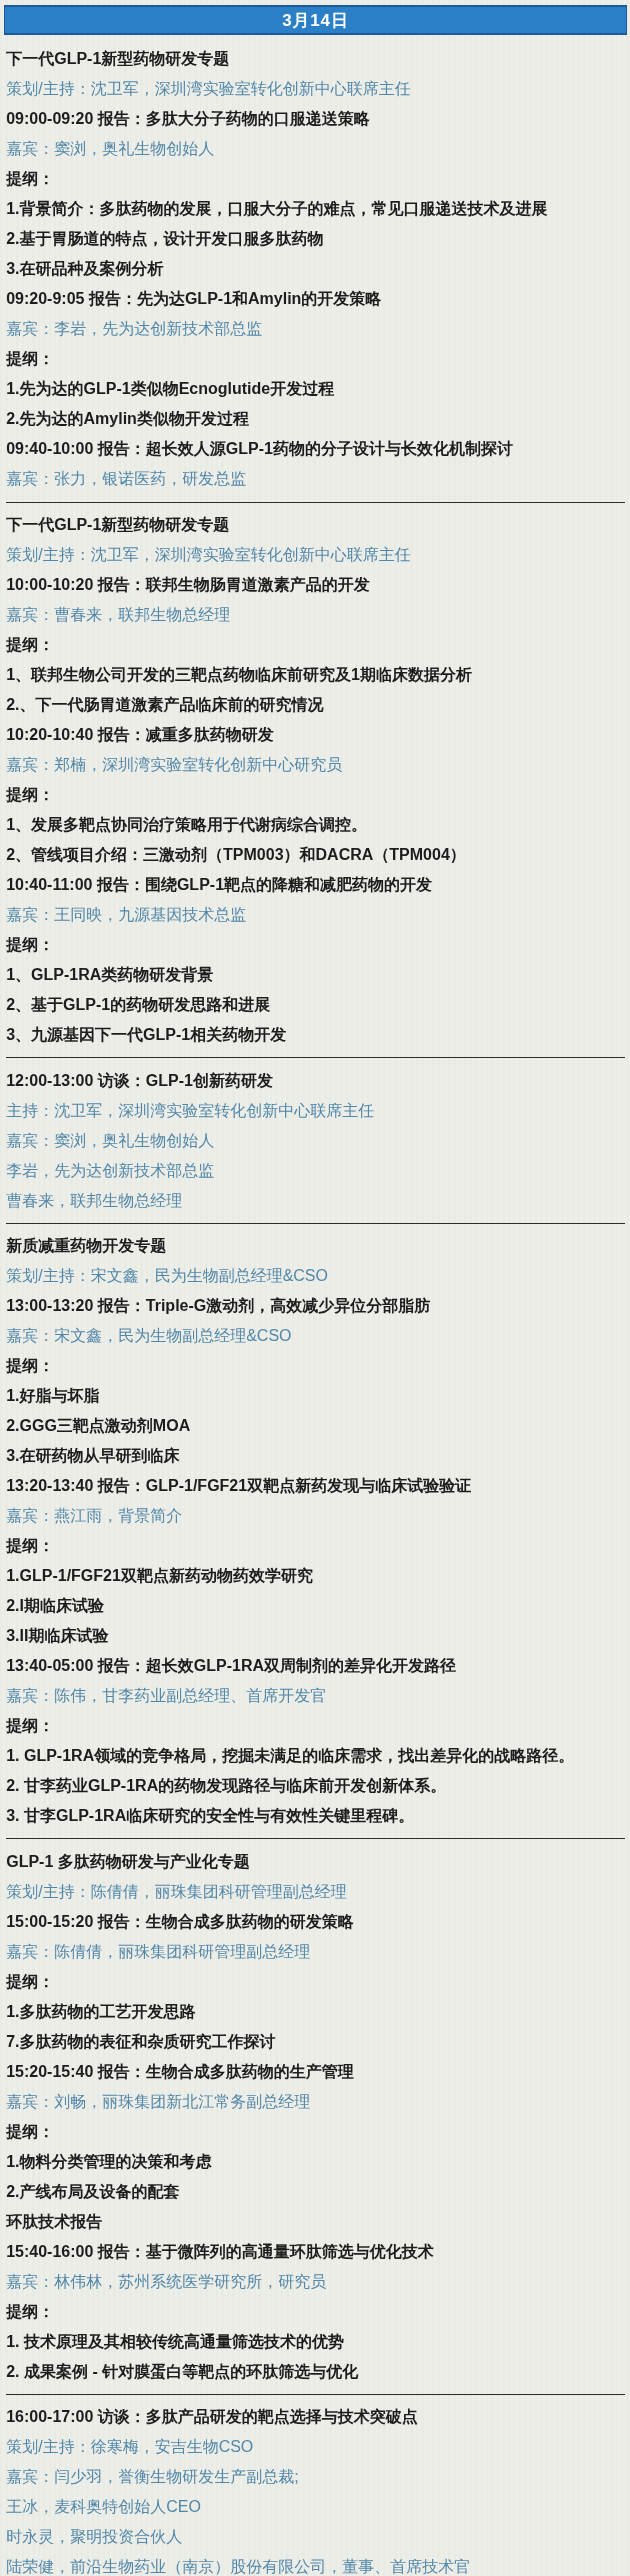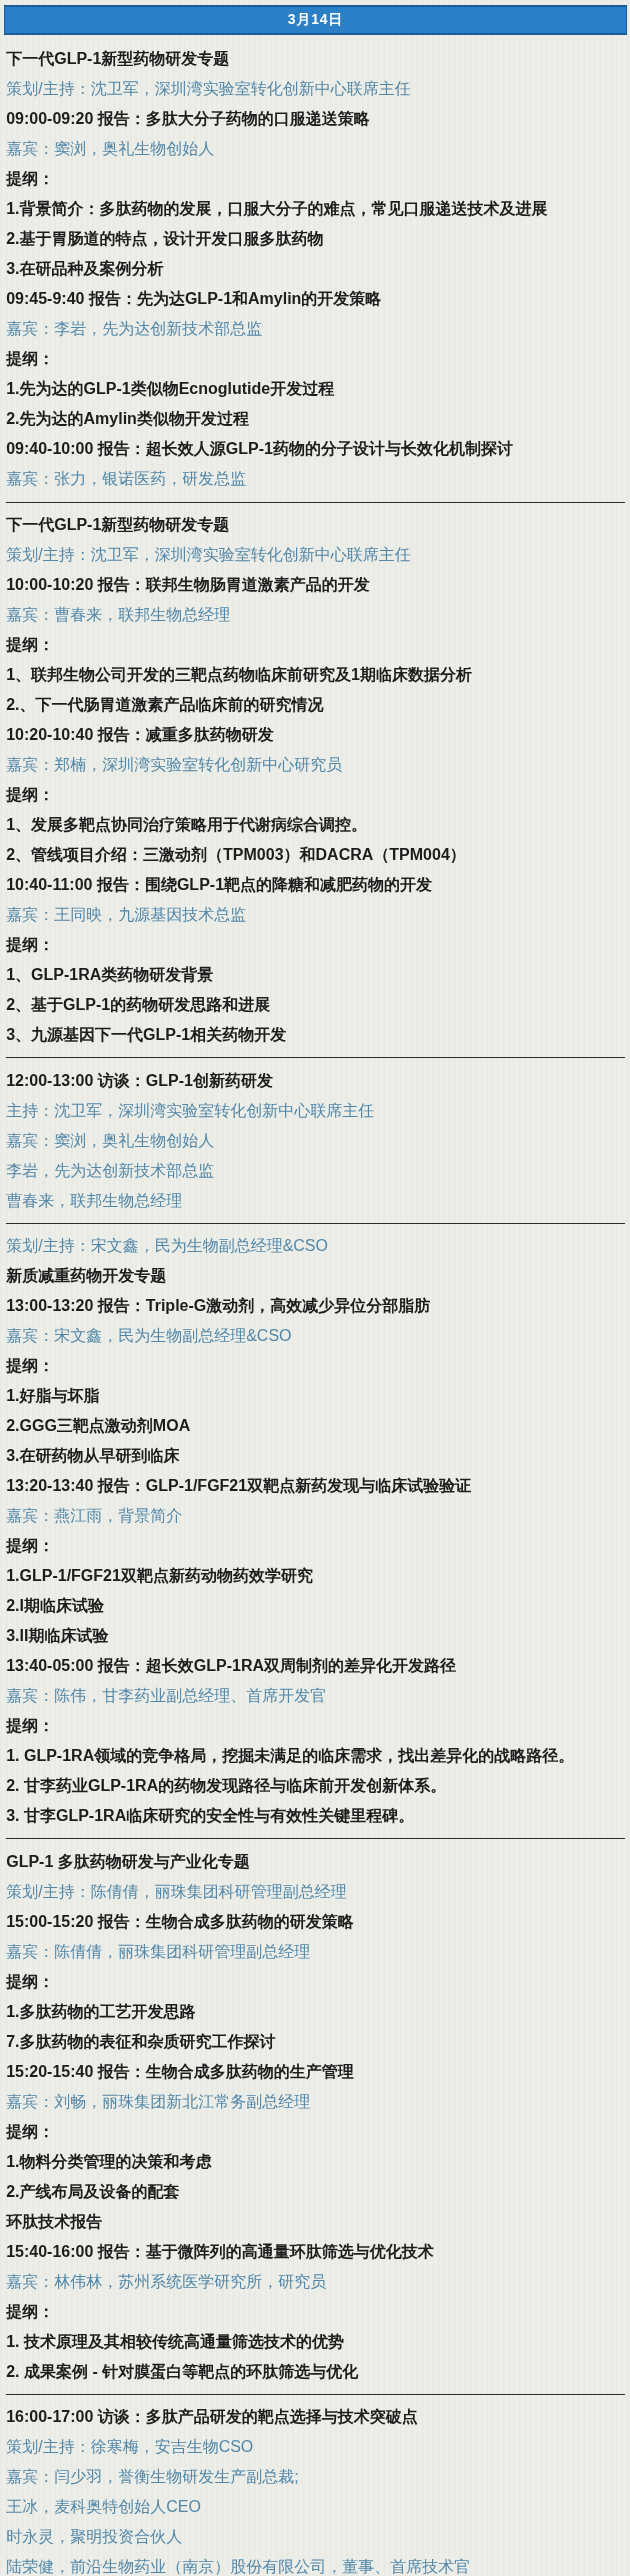--- a/index.html
+++ b/index.html
@@ -18,21 +18,21 @@
     margin:0 3.9px;
     height:25.4px;
     background:var(--header-fill,#2a7fc7);
     border-top:2.3px solid var(--header-border,#1c5a9c);
     border-bottom:2.3px solid var(--header-border,#1c5a9c);
     border-left:1.5px solid var(--header-border,#1c5a9c);
     border-right:1.5px solid var(--header-border,#1c5a9c);
     display:flex;align-items:center;justify-content:center;
   }
   .date-bar .date-label{
-    color:#ffffff;font-size:14px;font-weight:bold;letter-spacing:0.8px;
+    color:#ffffff;font-size:17px;font-weight:bold;letter-spacing:0.8px;
   }
   #agenda{
     padding:4.6px 6.2px 0 6.2px;
   }
   .row{
     font-size:16px;
     line-height:20px;
     margin:10px 0;
     white-space:nowrap;
     overflow:hidden;
@@ -60,21 +60,21 @@
 
 <div id="agenda">
     <div class="row title">下一代GLP-1新型药物研发专题</div>
     <div class="row blue">策划/主持：沈卫军，深圳湾实验室转化创新中心联席主任</div>
     <div class="row time">09:00-09:20 报告：多肽大分子药物的口服递送策略</div>
     <div class="row blue">嘉宾：窦浏，奥礼生物创始人</div>
     <div class="row black">提纲：</div>
     <div class="row black">1.背景简介：多肽药物的发展，口服大分子的难点，常见口服递送技术及进展</div>
     <div class="row black">2.基于胃肠道的特点，设计开发口服多肽药物</div>
     <div class="row black">3.在研品种及案例分析</div>
-    <div class="row time">09:45-9:40 报告：先为达GLP-1和Amylin的开发策略</div>
+    <div class="row time">09:20-9:05 报告：先为达GLP-1和Amylin的开发策略</div>
     <div class="row blue">嘉宾：李岩，先为达创新技术部总监</div>
     <div class="row black">提纲：</div>
     <div class="row black">1.先为达的GLP-1类似物Ecnoglutide开发过程</div>
     <div class="row black">2.先为达的Amylin类似物开发过程</div>
     <div class="row time">09:40-10:00 报告：超长效人源GLP-1药物的分子设计与长效化机制探讨</div>
     <div class="row blue">嘉宾：张力，银诺医药，研发总监</div>
     <div class="divider"></div>
     <div class="row title">下一代GLP-1新型药物研发专题</div>
     <div class="row blue">策划/主持：沈卫军，深圳湾实验室转化创新中心联席主任</div>
     <div class="row time">10:00-10:20 报告：联邦生物肠胃道激素产品的开发</div>
@@ -93,22 +93,22 @@
     <div class="row black">1、GLP-1RA类药物研发背景</div>
     <div class="row black">2、基于GLP-1的药物研发思路和进展</div>
     <div class="row black">3、九源基因下一代GLP-1相关药物开发</div>
     <div class="divider"></div>
     <div class="row time">12:00-13:00 访谈：GLP-1创新药研发</div>
     <div class="row blue">主持：沈卫军，深圳湾实验室转化创新中心联席主任</div>
     <div class="row blue">嘉宾：窦浏，奥礼生物创始人</div>
     <div class="row blue">李岩，先为达创新技术部总监</div>
     <div class="row blue">曹春来，联邦生物总经理</div>
     <div class="divider"></div>
+    <div class="row title">新质减重药物开发专题</div>
     <div class="row blue">策划/主持：宋文鑫，民为生物副总经理&amp;CSO</div>
-    <div class="row title">新质减重药物开发专题</div>
     <div class="row time">13:00-13:20 报告：Triple-G激动剂，高效减少异位分部脂肪</div>
     <div class="row blue">嘉宾：宋文鑫，民为生物副总经理&amp;CSO</div>
     <div class="row black">提纲：</div>
     <div class="row black">1.好脂与坏脂</div>
     <div class="row black">2.GGG三靶点激动剂MOA</div>
     <div class="row black">3.在研药物从早研到临床</div>
     <div class="row time">13:20-13:40 报告：GLP-1/FGF21双靶点新药发现与临床试验验证</div>
     <div class="row blue">嘉宾：燕江雨，背景简介</div>
     <div class="row black">提纲：</div>
     <div class="row black">1.GLP-1/FGF21双靶点新药动物药效学研究</div>

